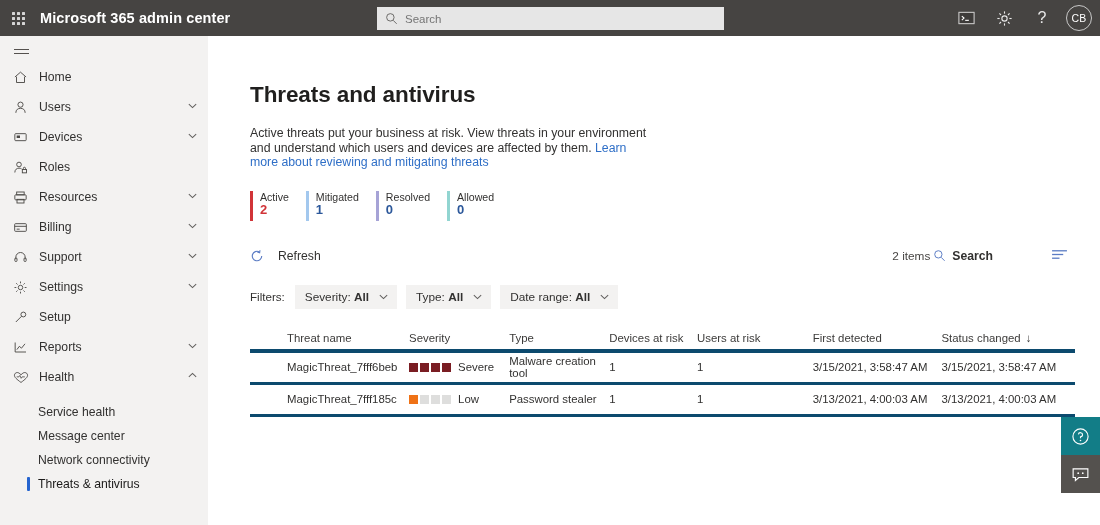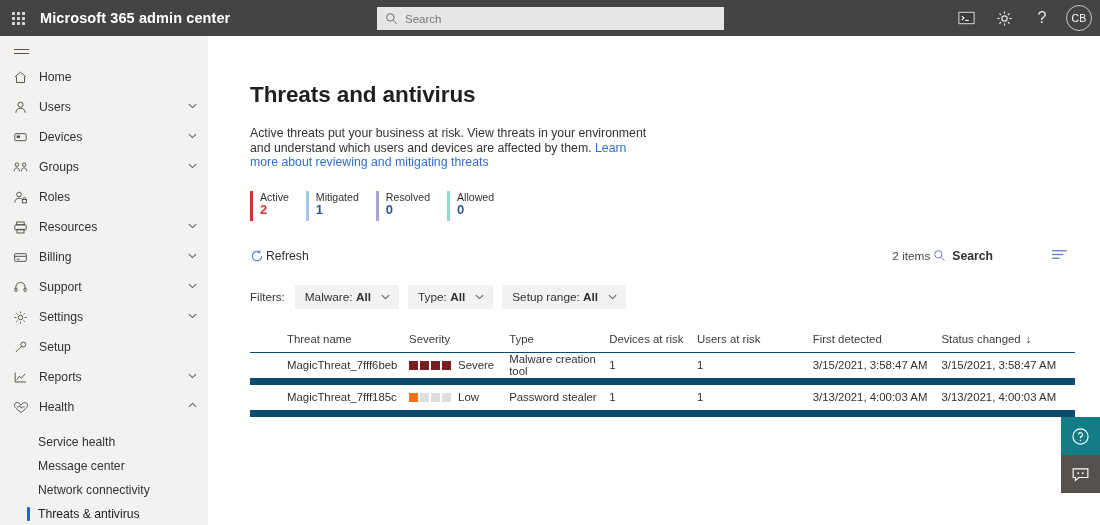--- a/index.html
+++ b/index.html
@@ -86,21 +86,21 @@
   .stat .s-txt { display: flex; flex-direction: column; height: 30px; }
   .stat .s-label { font-size: 10.6px; color: #323130; line-height: 12px; white-space: nowrap; }
   .stat .s-value { font-size: 13px; font-weight: 700; line-height: 14px; }
 
   
   .toolbar {
     margin-top: 20px; width: 818px; height: 30px; display: flex; align-items: center;
     position: relative;
   }
   .cmd {
-    display: flex; align-items: center; gap: 2px; cursor: pointer; color: #323130; font-size: 12.2px;
+    display: flex; align-items: center; gap: 14px; cursor: pointer; color: #323130; font-size: 12.2px;
   }
   .cmd .lbl { font-size: 12.2px; color: #323130; }
   .tb-right { margin-left: auto; display: flex; align-items: center; gap: 3px; }
   .items-count { font-size: 11.8px; color: #484644; }
   .search-cmd { display: flex; align-items: center; gap: 6px; cursor: pointer; }
   .search-cmd .lbl { font-size: 12.2px; color: #323130; font-weight: 600; }
   .list-icon { cursor: pointer; margin-left: 55px; }
 
   
   .filters { margin-top: 14px; display: flex; align-items: center; gap: 9px; }
@@ -109,22 +109,22 @@
     background: #f3f2f1; height: 24px; display: flex; align-items: center;
     padding: 0 8px 0 10px; gap: 9px; cursor: pointer;
   }
   .filter-pill .fp-text { font-size: 11.8px; color: #323130; white-space: nowrap; }
   .filter-pill .fp-text b { font-weight: 700; }
   .filter-pill .fp-chev { color: #605e5c; display: flex; align-items: center; }
 
   
   .table { margin-top: 18px; width: 825px; }
   .trow { display: flex; align-items: center; height: 32px; }
-  .trow.head { height: 26px; border-bottom: 1px solid #0c4a6e; }
-  .trow.data { border-bottom: 7px solid #0c4a6e; cursor: pointer; }
+  .trow.head { height: 26px; border-bottom: 4px solid #0c4a6e; }
+  .trow.data { border-bottom: 3px solid #0c4a6e; cursor: pointer; }
   .th { font-size: 11.4px; color: #3b3a39; display: flex; align-items: center; gap: 5px; }
   .td { font-size: 11.4px; color: #323130; display: flex; align-items: center; }
   .c-name  { width: 165px; padding-left: 37px; }
   .c-sev   { width: 105px; }
   .c-type  { width: 105px; }
   .c-dev   { width: 92px; }
   .c-usr   { width: 92px; }
   .c-first { width: 135px; margin-left: 28px; }
   .c-stat  { width: 140px; }
   .sev-wrap { display: flex; align-items: center; gap: 7px; }
@@ -242,36 +242,20 @@
             </svg>
         </span>
         <span class="ni-label">Devices</span>
         <span class="chev">
           <svg width="11" height="11" viewBox="0 0 12 12">
               <path d="M2 4.4 L6 8.2 L10 4.4" fill="none" stroke="#605e5c" stroke-width="1.1"></path>
             </svg>
         </span>
       </div>
 
-      <div class="nav-item">
-        <span class="ni-icon">
-          <svg width="15" height="15" viewBox="0 0 18 18">
-            <circle cx="4.6" cy="5.6" r="2.1" fill="none" stroke="#4a4845" stroke-width="1.1"></circle>
-            <circle cx="13.4" cy="5.6" r="2.1" fill="none" stroke="#4a4845" stroke-width="1.1"></circle>
-            <path d="M1.4 13.6 C1.4 10.6 3 9.4 4.6 9.4 C6.2 9.4 7.8 10.6 7.8 13.6" fill="none" stroke="#4a4845" stroke-width="1.1"></path>
-            <path d="M10.2 13.6 C10.2 10.6 11.8 9.4 13.4 9.4 C15 9.4 16.6 10.6 16.6 13.6" fill="none" stroke="#4a4845" stroke-width="1.1"></path>
-          </svg>
-        </span>
-        <span class="ni-label">Groups</span>
-        <span class="chev">
-          <svg width="11" height="11" viewBox="0 0 12 12">
-              <path d="M2 4.4 L6 8.2 L10 4.4" fill="none" stroke="#605e5c" stroke-width="1.1"></path>
-            </svg>
-        </span>
-      </div>
 
       <div class="nav-item">
         <span class="ni-icon">
           <svg width="15" height="15" viewBox="0 0 18 18">
             <circle cx="7.2" cy="5.4" r="2.8" fill="none" stroke="#4a4845" stroke-width="1.1"></circle>
             <path d="M2.2 15 C2.2 11.4 4.6 9.8 7.2 9.8 C8.3 9.8 9.3 10 10.2 10.5" fill="none" stroke="#4a4845" stroke-width="1.1"></path>
             <rect x="11.2" y="11.4" width="5" height="4" fill="none" stroke="#4a4845" stroke-width="1.1"></rect>
             <path d="M12.4 11.4 V10 a1.3 1.3 0 0 1 2.6 0 V11.4" fill="none" stroke="#4a4845" stroke-width="1.1"></path>
           </svg>
         </span>
@@ -469,39 +453,39 @@
               <line x1="1" y1="11" x2="9" y2="11" stroke="#5b7cc4" stroke-width="1.4"></line>
             </svg>
           </span>
         </div>
       </div>
 
       <div class="filters">
         <span class="filters-label">Filters:</span>
 
         <span class="filter-pill">
-          <span class="fp-text"><span>Malware:</span> <b>All</b></span>
+          <span class="fp-text"><span>Severity:</span> <b>All</b></span>
           <span class="fp-chev">
             <svg width="11" height="11" viewBox="0 0 12 12">
                 <path d="M2 4.4 L6 8.2 L10 4.4" fill="none" stroke="#605e5c" stroke-width="1.1"></path>
               </svg>
           </span>
         </span>
 
         <span class="filter-pill">
           <span class="fp-text"><span>Type:</span> <b>All</b></span>
           <span class="fp-chev">
             <svg width="11" height="11" viewBox="0 0 12 12">
                 <path d="M2 4.4 L6 8.2 L10 4.4" fill="none" stroke="#605e5c" stroke-width="1.1"></path>
               </svg>
           </span>
         </span>
 
         <span class="filter-pill">
-          <span class="fp-text"><span>Setup range:</span> <b>All</b></span>
+          <span class="fp-text"><span>Date range:</span> <b>All</b></span>
           <span class="fp-chev">
             <svg width="11" height="11" viewBox="0 0 12 12">
                 <path d="M2 4.4 L6 8.2 L10 4.4" fill="none" stroke="#605e5c" stroke-width="1.1"></path>
               </svg>
           </span>
         </span>
       </div>
 
       <div class="table">
         <div class="trow head">

